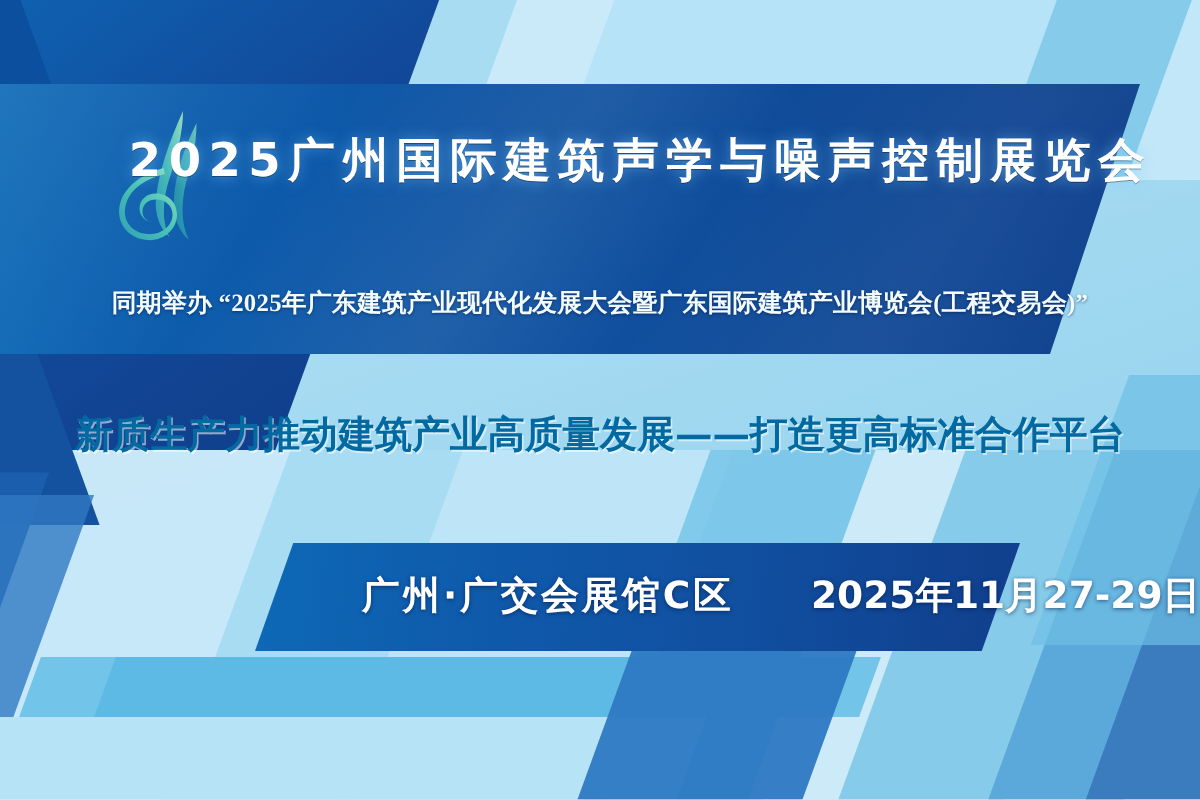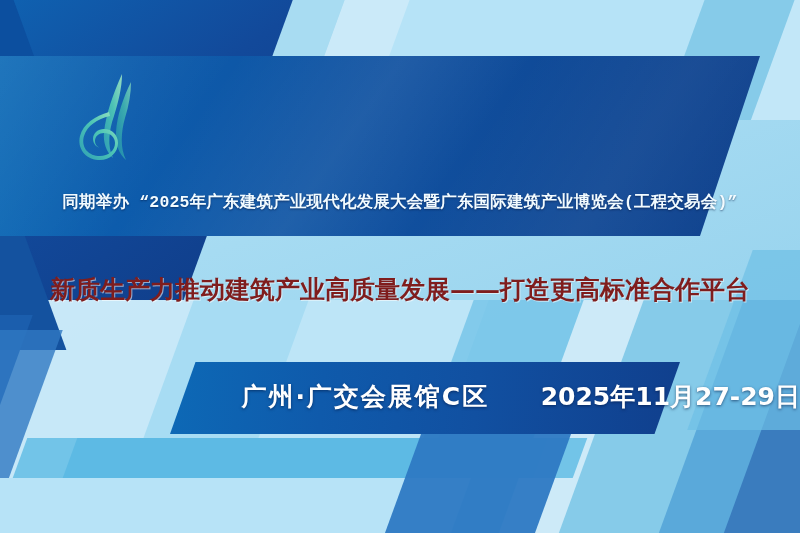--- a/index.html
+++ b/index.html
@@ -76,31 +76,31 @@
   .title-main{
     position:absolute;left:0;right:0;top:86px;text-align:center;
     font-family:"DejaVu Sans", sans-serif;
     font-size:31px;font-weight:bold;letter-spacing:5px;
     color:#ffffff;padding-left:54px;
     text-shadow:0 1px 0 rgba(0,0,0,.35), 0 0 9px rgba(120,200,255,.55);
     white-space:nowrap;
   }
   .title-sub{
     position:absolute;left:0;right:0;top:191px;text-align:center;
-    font-family:Liberation Mono, monospace;
+    font-family:Liberation Serif, serif;
     font-size:16.5px;font-weight:bold;letter-spacing:.2px;
     color:#f2fbff;
     text-shadow:0 1px 2px rgba(0,20,60,.55);
     white-space:nowrap;
   }
   .title-theme{
     position:absolute;left:0;right:0;top:273px;text-align:center;
     font-family:"DejaVu Serif", serif;
     font-size:25px;font-weight:bold;letter-spacing:0px;
-    color:#7f1d1d;
+    color:#0369a1;
     text-shadow:1px 1px 0 rgba(255,255,255,.55);
     white-space:nowrap;
   }
   .ribbon-text{
     position:absolute;left:0;right:0;top:380px;text-align:right;
     font-family:"DejaVu Sans", sans-serif;
     font-size:25px;font-weight:bold;color:#ffffff;
     text-shadow:0 1px 3px rgba(0,20,60,.6);
     white-space:nowrap;
   }
@@ -163,20 +163,21 @@
         </linearGradient>
       </defs>
       <path d="M49 2 C40 22 33 42 31 60 C30 70 33 80 40 86 C34 74 36 58 41 44 C45 31 49 16 49 2 Z" fill="url(#lg1)" opacity="0.95"></path>
       <path d="M58 10 C50 26 44 44 43 60 C42 72 46 82 53 88 C47 76 48 60 52 46 C56 33 58 21 58 10 Z" fill="url(#lg2)" opacity="0.8"></path>
       <path d="M36 40 C22 44 10 52 7 64 C4 76 12 87 25 88 C36 89 45 81 45 71 C45 63 39 57 31 57
                C25 57 20 61 20 67 C20 72 24 76 29 76 C25 76 22 73 22 69 C22 64 26 61 31 61
                C37 61 42 65 42 71 C42 79 34 85 25 84 C14 83 8 74 11 64 C14 54 24 47 37 44 Z" fill="url(#lg1)"></path>
     </svg>
   </div>
 
+  <div class="title-main">2025广州国际建筑声学与噪声控制展览会</div>
   <div class="title-sub">同期举办 “2025年广东建筑产业现代化发展大会暨广东国际建筑产业博览会(工程交易会)”</div>
   <div class="title-theme">新质生产力推动建筑产业高质量发展——打造更高标准合作平台</div>
 
   <div class="ribbon"></div>
   <div class="ribbon-text">
     <span class="venue">广州·广交会展馆C区</span>
     <span class="gap"></span>
     <span class="date">2025年11月27-29日</span>
   </div>
 

